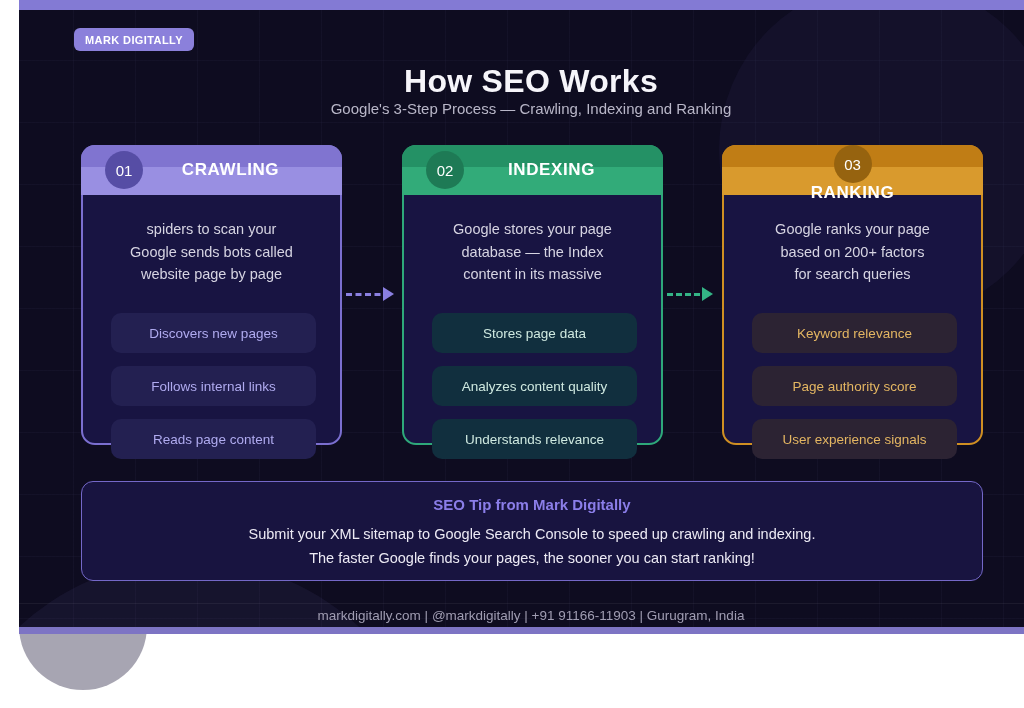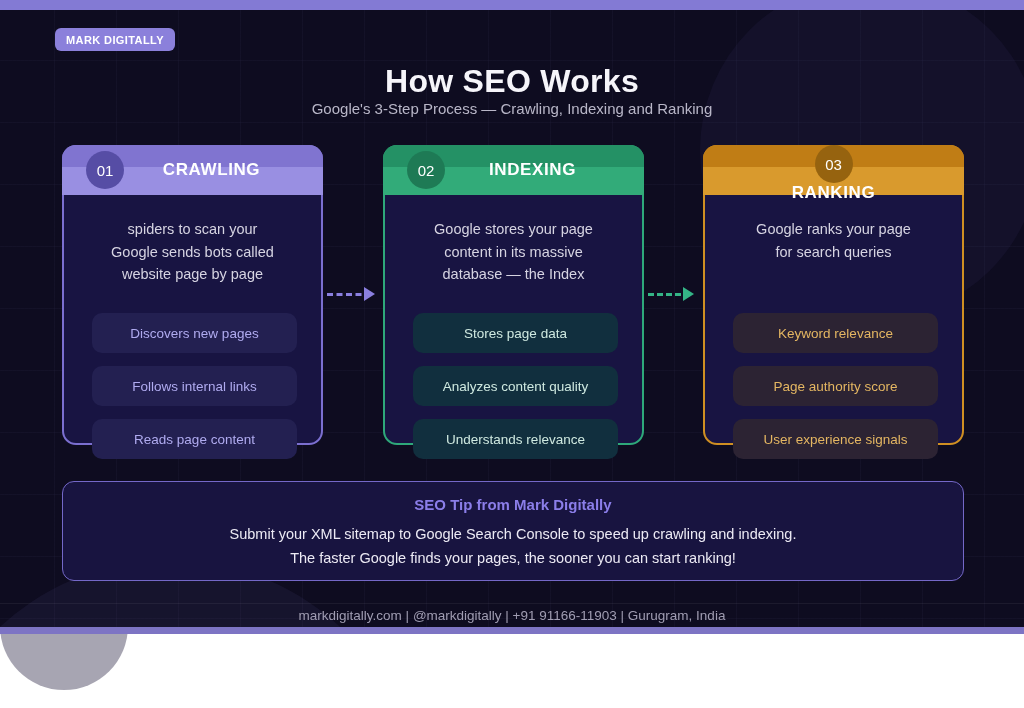--- a/index.html
+++ b/index.html
@@ -3,21 +3,21 @@
 <meta charset="utf-8">
 <style>
   * { margin:0; padding:0; box-sizing:border-box; }
   html,body { width:1024px; height:708px; }
   body {
     font-family:"Liberation Sans","DejaVu Sans",sans-serif;
     background:#ffffff;
     position:relative;
     overflow:hidden;
   }
-  .poster { position:absolute; inset:0; }
+  .poster { position:absolute; inset:0;margin-left:19px; }
 
   
   .grey-circle {
     position:absolute; left:0px; top:562px; width:128px; height:128px;
     border-radius:50%; background:#a7a5b2; z-index:1;
   }
 
   
   .dark-area {
     position:absolute; left:0; top:0; width:1024px; height:634px;
@@ -164,42 +164,43 @@
       <div class="head"></div>
     </div>
 
     <div class="card green" style="left:383px">
       <div class="card-header">
         <div class="step-number">02</div>
         <div class="step-title">INDEXING</div>
       </div>
       <div class="card-desc">
         <div class="desc-line">Google stores your page</div>
+        <div class="desc-line">database — the Index</div>
         <div class="desc-line">content in its massive</div>
-        <div class="desc-line">database — the Index</div>
       </div>
       <div class="pills">
         <div class="pill">Stores page data</div>
         <div class="pill">Analyzes content quality</div>
         <div class="pill">Understands relevance</div>
       </div>
     </div>
 
     <div class="arrow arrow-2">
       <div class="dash"></div>
       <div class="head"></div>
     </div>
 
     <div class="card orange" style="left:703px">
       <div class="card-header">
         <div class="step-number">03</div>
         <div class="step-title">RANKING</div>
       </div>
       <div class="card-desc">
         <div class="desc-line">Google ranks your page</div>
+        <div class="desc-line">based on 200+ factors</div>
         <div class="desc-line">for search queries</div>
       </div>
       <div class="pills">
         <div class="pill">Keyword relevance</div>
         <div class="pill">Page authority score</div>
         <div class="pill">User experience signals</div>
       </div>
     </div>
 
     <div class="tip-box">

